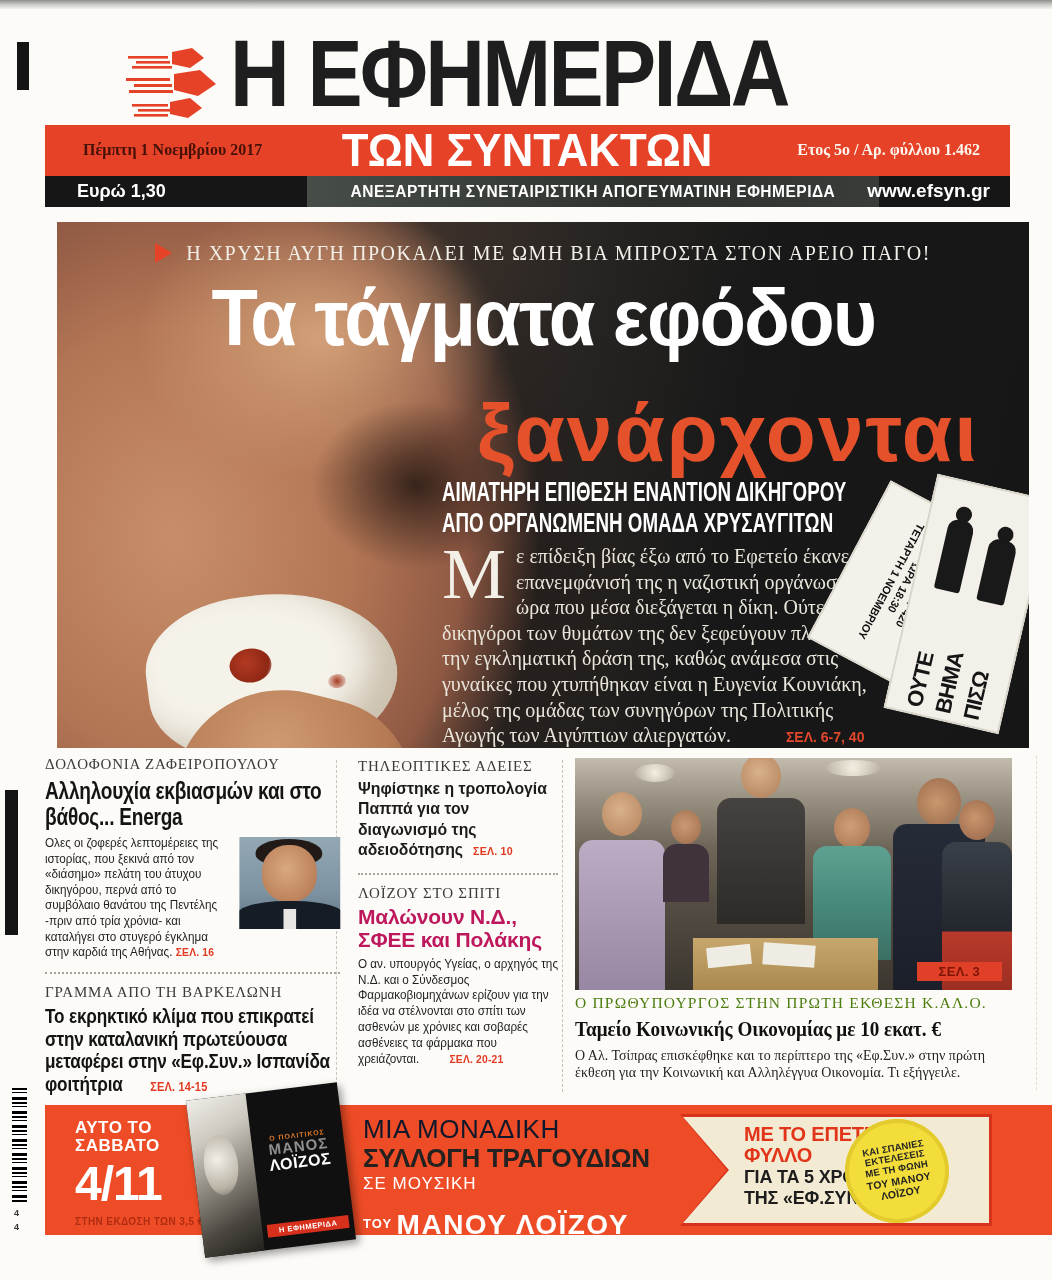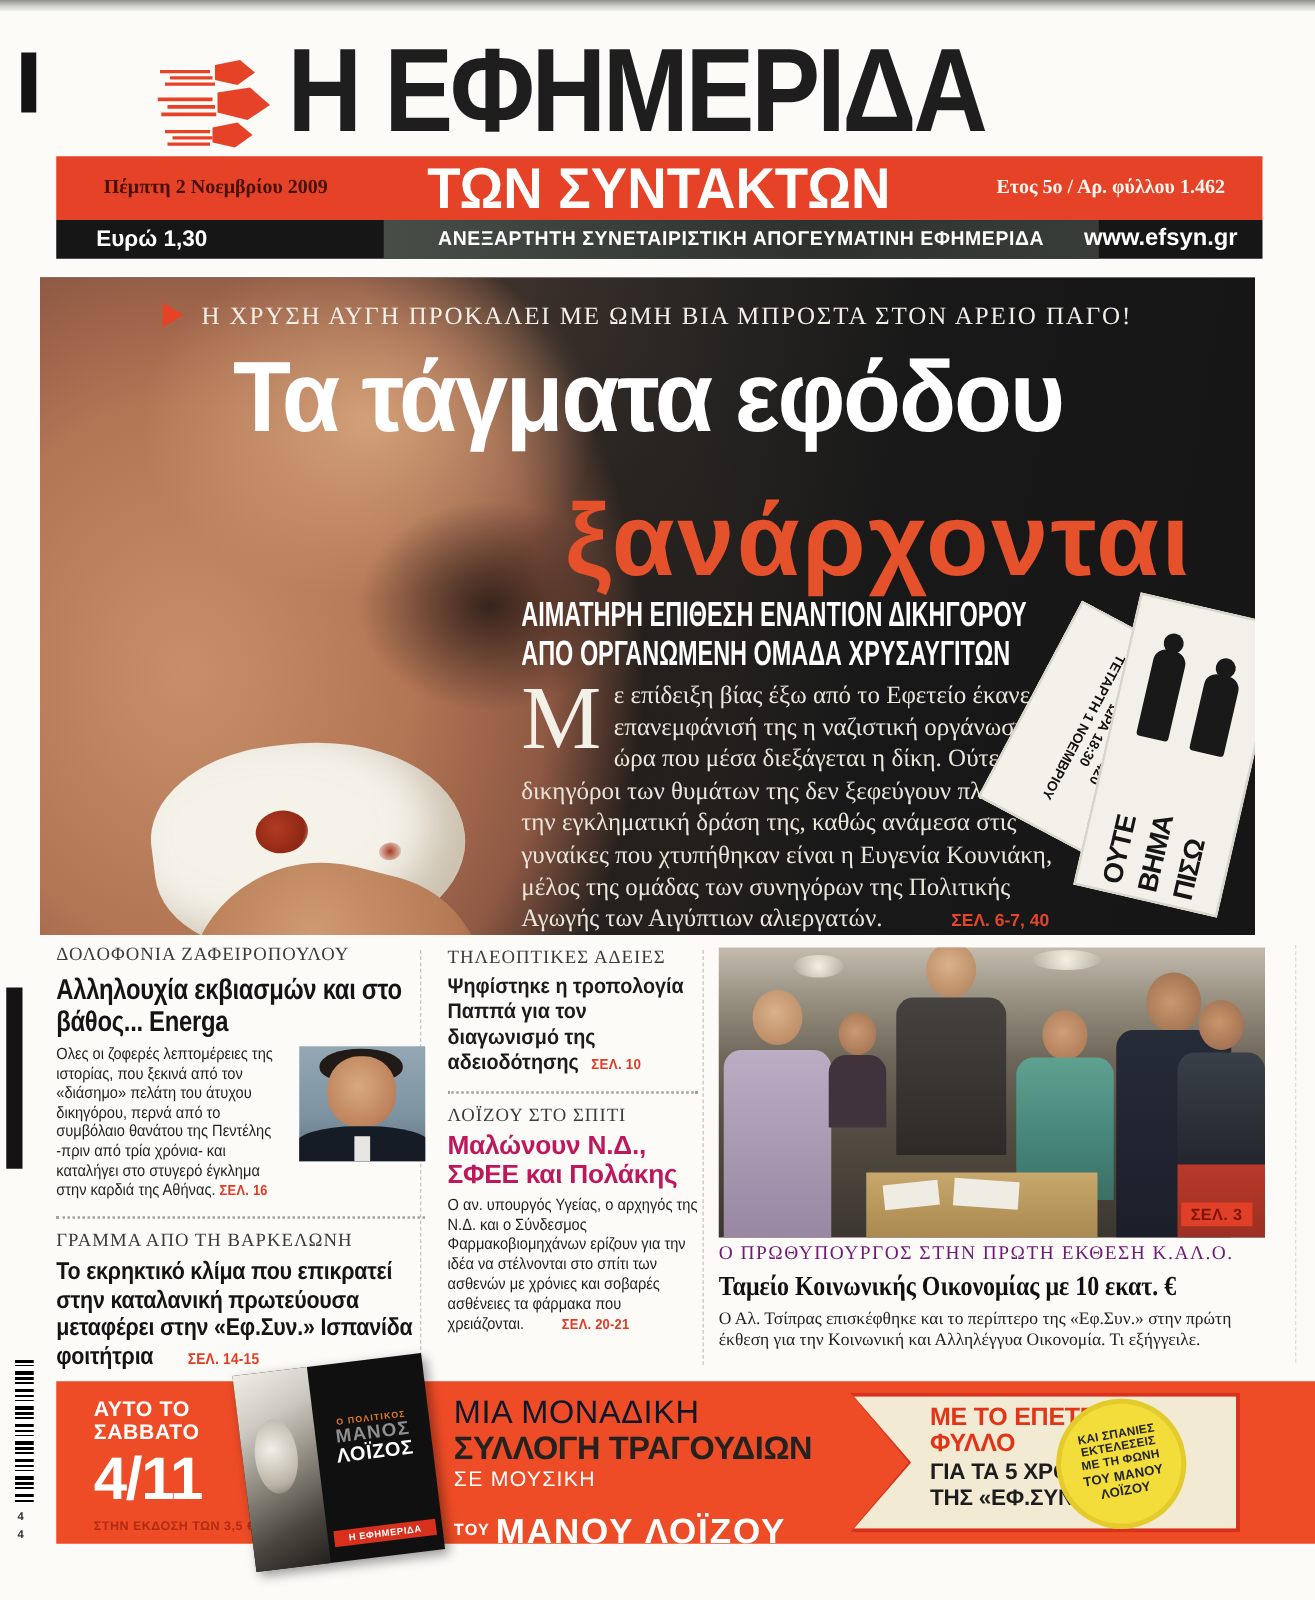--- a/index.html
+++ b/index.html
@@ -22,21 +22,21 @@
   .band-center span{display:inline-block;transform:scaleX(0.95);}
   .band-issue{position:absolute;right:30px;top:16px;font-family:"Liberation Serif",serif;font-weight:700;
               font-size:16px;color:#fdf6ee;}
   .band-black{left:45px;top:176px;width:965px;height:31px;background:#171616;}
   .price{position:absolute;left:32px;top:5px;color:#fff;font-weight:700;font-size:18px;}
   .tagbox{position:absolute;left:262px;top:0;width:572px;height:31px;background:linear-gradient(90deg,#474d47,#2d322e 60%,#383d39);
           display:flex;align-items:center;justify-content:center;}
   .tagbox span{color:#fff;font-weight:700;font-size:16px;letter-spacing:0.5px;transform:scaleX(0.97);}
   .website{position:absolute;right:20px;top:4px;color:#fff;font-weight:700;font-size:19px;}
   
-  .hero{left:32px;top:222px;width:972px;height:526px;background:#171717;overflow:hidden;}
+  .hero{left:57px;top:222px;width:972px;height:526px;background:#171717;overflow:hidden;}
   .hero-photo{position:absolute;inset:0;
     background:
       radial-gradient(ellipse 150px 120px at 37% 50%,rgba(30,20,16,.8) 0%,rgba(30,20,16,0) 70%),
       radial-gradient(ellipse 260px 200px at 27% 22%,#d2a078 0%,rgba(210,160,120,0) 70%),
       radial-gradient(ellipse 470px 560px at 12% 60%,#c88e69 0%,#b37655 38%,#8e5843 62%,rgba(90,55,42,0) 78%),
       radial-gradient(ellipse 220px 420px at 47% 70%,#241e1b 0%,rgba(36,30,27,0) 75%),
       linear-gradient(100deg,#5c4435 0%,#3f322b 34%,#262422 52%,#181818 68%,#161616 100%);}
   .hero-tissue{position:absolute;left:90px;top:372px;width:250px;height:165px;background:#f5f2ea;
     border-radius:42% 55% 48% 45%;transform:rotate(-7deg);
     box-shadow:inset -24px -18px 34px rgba(175,160,135,.6);}
@@ -110,23 +110,23 @@
   
   .rc-photo{left:575px;top:758px;width:437px;height:232px;overflow:hidden;
     background:linear-gradient(180deg,#c3bcae 0%,#978f80 18%,#6f6759 38%,#544d43 62%,#3b362f 100%);}
   .rcp-light{position:absolute;border-radius:50%;background:radial-gradient(circle,#f4efe2,rgba(244,239,226,0));}
   .person{position:absolute;}
   .p-body{position:absolute;left:0;bottom:0;width:100%;border-radius:14px 14px 0 0;}
   .p-head{position:absolute;left:50%;transform:translateX(-50%);border-radius:50%;}
   .rc-table{position:absolute;left:118px;bottom:0;width:185px;height:52px;background:linear-gradient(180deg,#c8a76c,#a9894f);}
   .rc-paper{position:absolute;background:#efece4;}
   .rc-ref{position:absolute;right:10px;bottom:9px;background:#df4027;color:#7e1406;font-weight:800;font-size:13px;
-    padding:2px 8px;letter-spacing:0.3px;}
+    padding:2px 22px;letter-spacing:0.3px;}
   .rc-text{left:575px;top:994px;width:437px;}
-  .rc-kicker{font-family:"Liberation Serif",serif;font-size:15.5px;letter-spacing:1.2px;color:#701a75;}
+  .rc-kicker{font-family:"Liberation Serif",serif;font-size:15.5px;letter-spacing:1.2px;color:#4d7c0f;}
   .rc-h{margin-top:4px;font-family:"Liberation Serif",serif;font-size:22px;font-weight:700;color:#101010;
     transform:scaleX(0.87);transform-origin:left top;white-space:nowrap;}
   .rc-body{margin-top:5px;font-family:"Liberation Serif",serif;font-size:14px;line-height:1.24;color:#222;}
   
   .banner{left:45px;top:1105px;width:1030px;height:130px;background:#ee4c26;}
   .bl{position:absolute;left:30px;top:14px;color:#fff;line-height:1.05;}
   .bl-day{font-size:17px;font-weight:800;letter-spacing:0.5px;}
   .bl-date{font-size:48px;font-weight:800;letter-spacing:-1px;margin-top:4px;}
   .bl-ed{font-size:10px;font-weight:700;color:#b02c12;margin-top:8px;letter-spacing:0.4px;}
   .cover{position:absolute;left:150px;top:-14px;width:152px;height:158px;transform:rotate(-7deg);
@@ -188,21 +188,21 @@
         <rect x="6" y="56" width="36" height="2.6"></rect>
           <rect x="12" y="61" width="32" height="2.6"></rect>
           <rect x="8" y="66" width="34" height="2.6"></rect>
         <path d="M44 54 L64 50 L76 60 L62 70 L44 66 Z"></path>
       </g>
     </svg>
   </div>
   <div class="abs mast-title">Η ΕΦΗΜΕΡΙΔΑ</div>
 
   <div class="abs band-red">
-    <div class="band-date">Πέμπτη 2 Νοεμβρίου 2009</div>
+    <div class="band-date">Πέμπτη 1 Νοεμβρίου 2017</div>
     <div class="band-center"><span>ΤΩΝ ΣΥΝΤΑΚΤΩΝ</span></div>
     <div class="band-issue">Ετος 5ο / Αρ. φύλλου 1.462</div>
   </div>
 
   <div class="abs band-black">
     <div class="price">Ευρώ 1,30</div>
     <div class="tagbox">
         <span>ΑΝΕΞΑΡΤΗΤΗ ΣΥΝΕΤΑΙΡΙΣΤΙΚΗ ΑΠΟΓΕΥΜΑΤΙΝΗ ΕΦΗΜΕΡΙΔΑ</span>
       </div>
     <div class="website">www.efsyn.gr</div>

